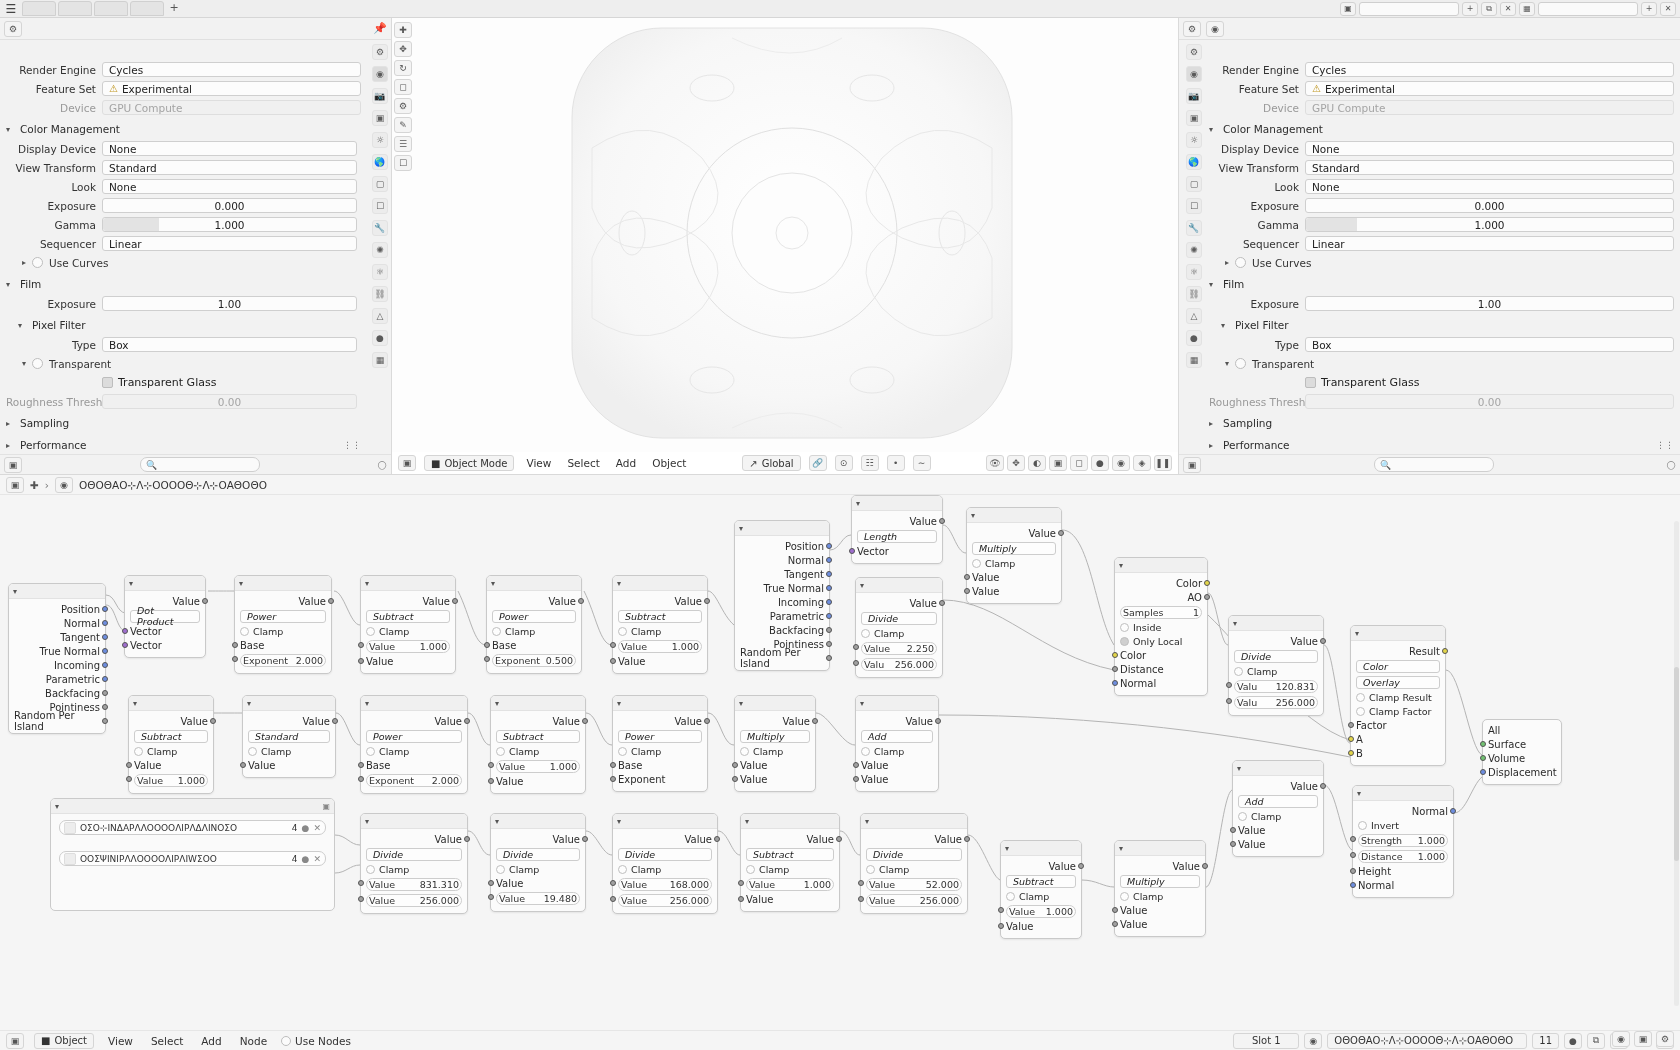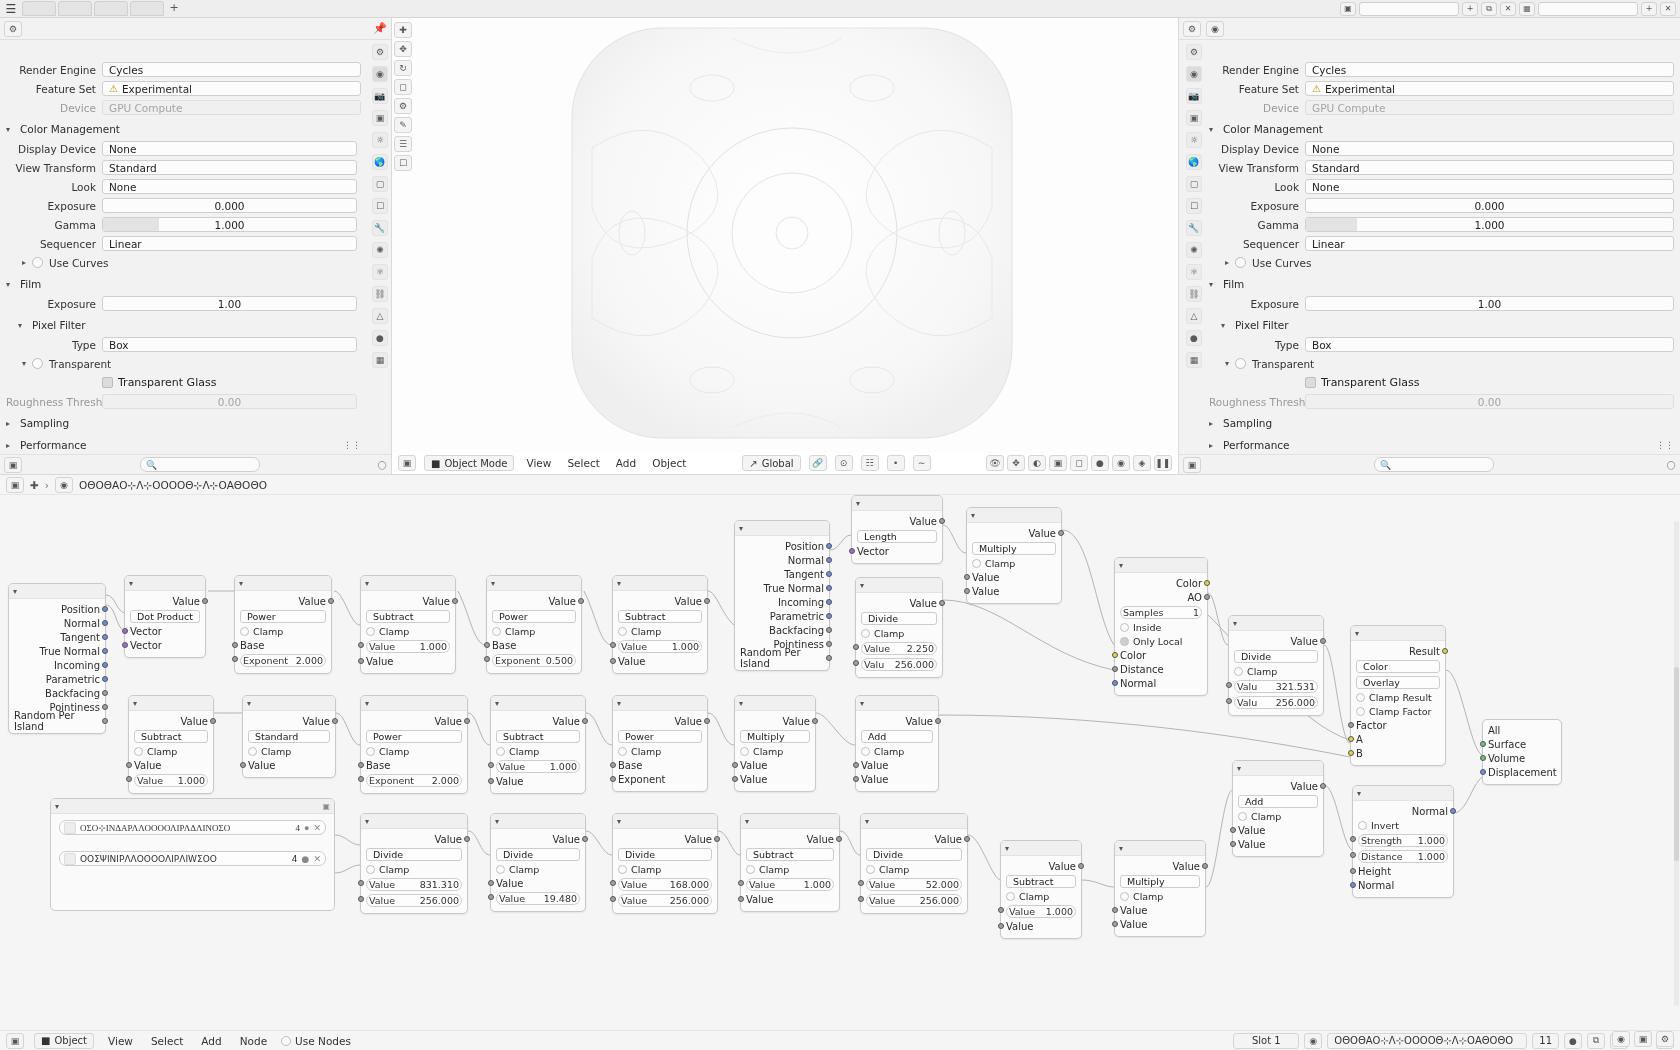--- a/index.html
+++ b/index.html
@@ -158,21 +158,21 @@
   .nfield {
     height: 13px; width: 100%; border: 1px solid #cdcdcd; background: #fdfdfd;
     border-radius: 7px; display: flex; align-items: center; padding: 0 2px;
     font-size: 9.5px; color: #222; justify-content: space-between;
   }
   .nfield .nf-l { color:#333; }
   .nfield .nf-r { color:#333; }
   .nsel {
     height: 13px; width: 100%; border: 1px solid #cdcdcd; background: #fdfdfd;
     border-radius: 3px; display: flex; align-items: center; padding: 0 6px;
-    font-size: 9.5px; color: #222;
+    font-size: 9.5px; color: #222; font-style: italic;
   }
   .ncheck { display: flex; align-items: center; gap: 4px; font-size: 9.5px; }
   .ncheck .rb { width: 9px; height: 9px; border-radius: 50%; border: 1px solid #bfbfbf; background: #fdfdfd; }
   .ncheck .rb.on { background: #cfcfcf; }
   .sock {
     position: absolute; width: 6px; height: 6px; border-radius: 50%;
     border: 1px solid #555; top: 4px;
   }
   .sock.out { right: -8px; }
   .sock.in { left: -8px; }
@@ -1052,21 +1052,21 @@
         <div class="nrow left">
             <span class="ncheck">
               <span class="rb"></span>
               <span>Clamp</span>
             </span>
           </div>
         <div class="nrow" style="height:16px">
             <span class="sock in s-gray"></span>
             <span class="nfield">
               <span class="nf-l">Valu</span>
-              <span class="nf-r">321.531</span>
+              <span class="nf-r">120.831</span>
             </span>
           </div>
         <div class="nrow" style="height:16px">
             <span class="sock in s-gray"></span>
             <span class="nfield">
               <span class="nf-l">Valu</span>
               <span class="nf-r">256.000</span>
             </span>
           </div>
       </div>
@@ -1674,21 +1674,21 @@
           </div>
       </div>
     </div>
 
     <div class="frame-node" style="left:50px; top:303px; width:285px; height:113px;">
       <div class="node-head">
           <span class="tri">▾</span>
           <span style="margin-left:auto; font-size:8px; color:#888;">▣</span>
         </div>
       <div style="padding:6px 8px;">
-        <div class="imgrow" style="margin-bottom:6px;font-family:Liberation Serif, serif;">
+        <div class="imgrow" style="margin-bottom:6px;">
           <span class="ico"></span>
           <span class="nm">ΟΣΟ⊹ΙΝΔΑΡΛΛΟΟΟΟΛΙΡΛΔΛΙΝΟΣΟ</span>
           <span>4</span>
           <span style="color:#888;">●</span>
           <span style="color:#888;">✕</span>
         </div>
         <div style="height:10px;"></div>
         <div class="imgrow">
           <span class="ico"></span>
           <span class="nm">ΟΟΣΨΙΝΙΡΛΛΟΟΟΟΛΙΡΛΙWΣΟΟ</span>

